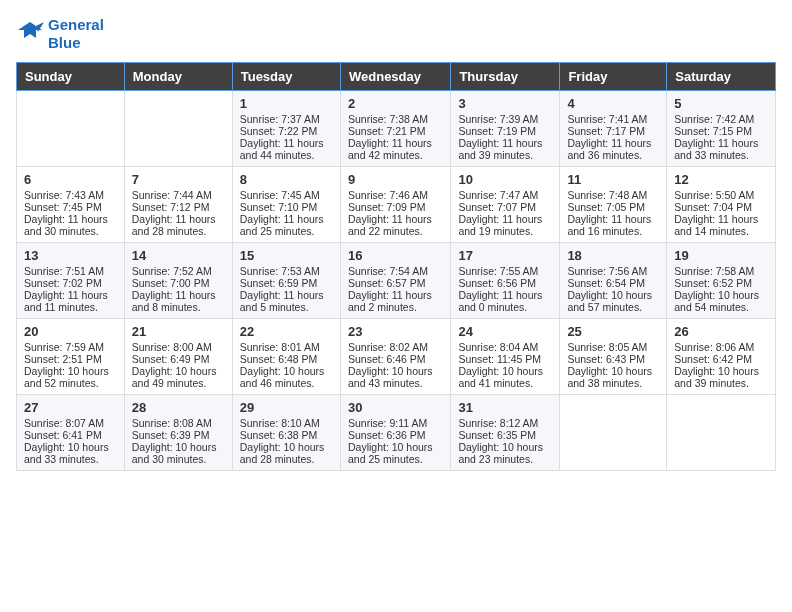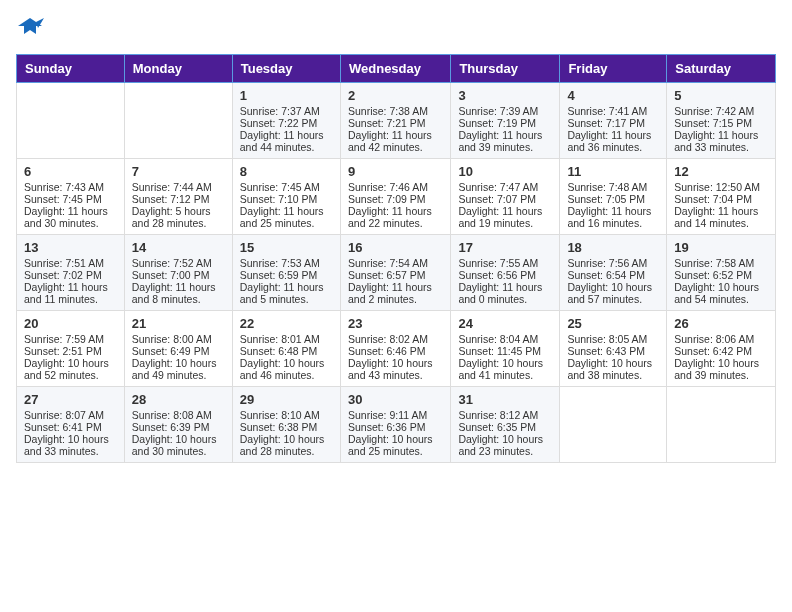--- a/index.html
+++ b/index.html
@@ -46,21 +46,21 @@
       font-size: 15px;
       color: #333;
       font-weight: normal;
     }
     .calendar {
       width: 100%;
       border-collapse: collapse;
       border: 1px solid #ccc;
     }
     .calendar th {
-      background: #4c1d95;
+      background: #404040;
       color: #fff;
       font-size: 13px;
       font-weight: bold;
       padding: 6px 8px;
       text-align: left;
       border: 1px solid #5a9ae0;
     }
     .calendar td {
       vertical-align: top;
       padding: 5px 7px;
@@ -90,20 +90,24 @@
 </head>
 <body>
 
 <div class="header">
   <div class="logo">
     <div class="logo-bird">
       <svg viewBox="0 0 28 28" xmlns="http://www.w3.org/2000/svg">
         <polygon points="14,2 26,10 20,10 20,18 14,14 8,18 8,10 2,10" fill="#1a6bbd"></polygon>
         <polygon points="20,6 28,2 22,12" fill="#1a6bbd"></polygon>
       </svg>
+    </div>
+    <div class="logo-text">
+      <span>General</span><br>
+      <span>Blue</span>
     </div>
   </div>
   <div class="title-block">
     <div class="month-title"></div>
     <div class="location-title"></div>
   </div>
 </div>
 
 <table class="calendar">
   <thead>
@@ -156,21 +160,21 @@
         <td>
           <span class="day-num">6</span>
           <div>Sunrise: 7:43 AM</div>
           <div>Sunset: 7:45 PM</div>
           <div>Daylight: 11 hours and 30 minutes.</div>
         </td>
         <td>
           <span class="day-num">7</span>
           <div>Sunrise: 7:44 AM</div>
           <div>Sunset: 7:12 PM</div>
-          <div>Daylight: 5 hours and 28 minutes.</div>
+          <div>Daylight: 11 hours and 28 minutes.</div>
         </td>
         <td>
           <span class="day-num">8</span>
           <div>Sunrise: 7:45 AM</div>
           <div>Sunset: 7:10 PM</div>
           <div>Daylight: 11 hours and 25 minutes.</div>
         </td>
         <td>
           <span class="day-num">9</span>
           <div>Sunrise: 7:46 AM</div>
@@ -184,21 +188,21 @@
           <div>Daylight: 11 hours and 19 minutes.</div>
         </td>
         <td>
           <span class="day-num">11</span>
           <div>Sunrise: 7:48 AM</div>
           <div>Sunset: 7:05 PM</div>
           <div>Daylight: 11 hours and 16 minutes.</div>
         </td>
         <td>
           <span class="day-num">12</span>
-          <div>Sunrise: 12:50 AM</div>
+          <div>Sunrise: 5:50 AM</div>
           <div>Sunset: 7:04 PM</div>
           <div>Daylight: 11 hours and 14 minutes.</div>
         </td>
       </tr>
       <tr>
         <td>
           <span class="day-num">13</span>
           <div>Sunrise: 7:51 AM</div>
           <div>Sunset: 7:02 PM</div>
           <div>Daylight: 11 hours and 11 minutes.</div>

